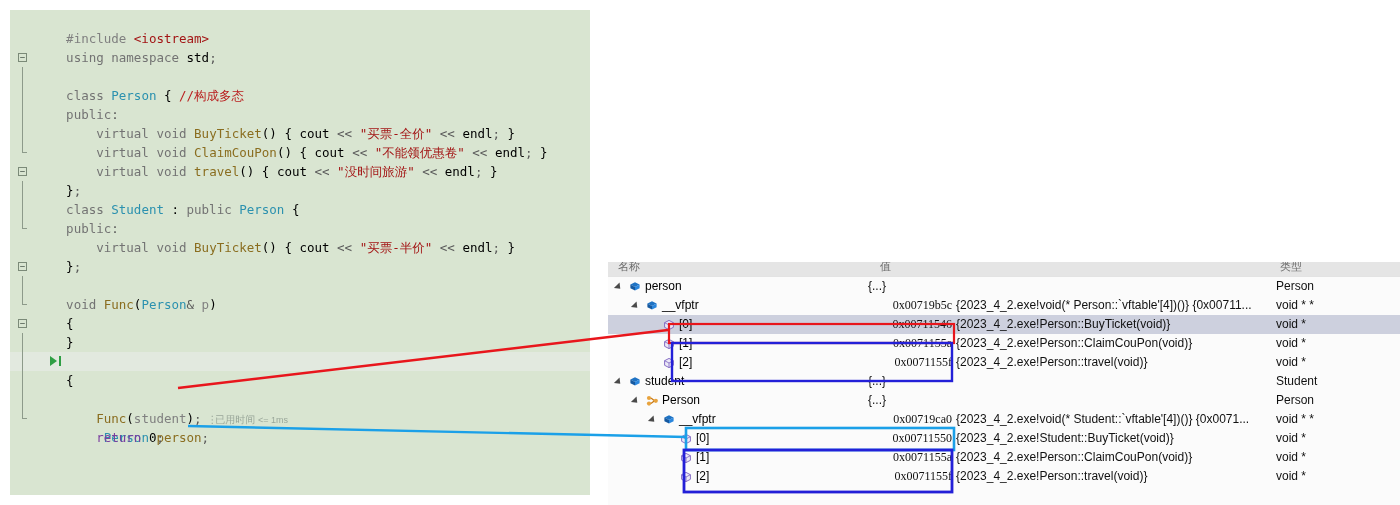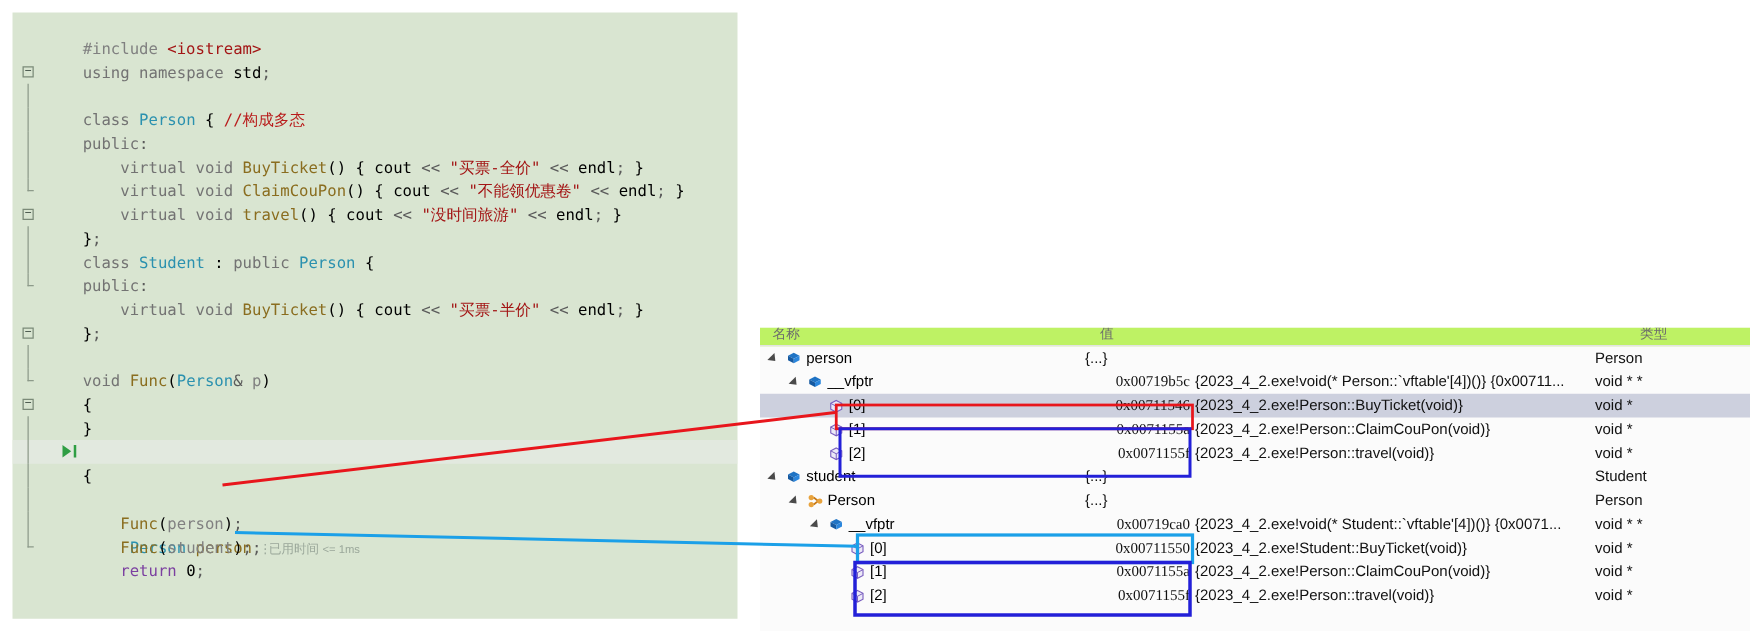--- a/index.html
+++ b/index.html
@@ -46,27 +46,27 @@
   .infodot{display:inline-block;width:8px;color:#9aa79a;font-size:10px;}
 
   
   #watch{
     position:absolute;left:608px;top:262px;width:792px;height:243px;
     background:#fbfbfb;box-sizing:border-box;
     font-family:"Liberation Sans","DejaVu Sans",sans-serif;font-size:12px;
     overflow:hidden;
   }
   #watch-header{
-    position:relative;height:14px;background:#bef264;border-bottom:1px solid #e3e3e3;
+    position:relative;height:14px;background:#e5e5e5;border-bottom:1px solid #e3e3e3;
     color:#6d6d6d;font-size:11px;overflow:hidden;
   }
   #watch-header .hc{position:absolute;top:-3px;white-space:nowrap;}
   #h-name{left:10px;}
   #h-value{left:272px;}
-  #h-type{left:704px;}
+  #h-type{left:672px;}
 
   .wrow{position:relative;height:19px;white-space:nowrap;}
   .wrow.sel{background:#cdd0de;}
   .cell-val {position:absolute;left:260px;top:0;height:19px;line-height:19px;color:#111;}
   .addr{display:inline-block;width:84px;text-align:right;font-family:Liberation Serif, serif;}
   .vdesc{margin-left:4px;}
   .cell-type{position:absolute;left:668px;top:0;height:19px;line-height:19px;color:#111;}
   .twisty{position:absolute;top:6px;width:0;height:0;
     border-left:5px solid #4a4a4a;border-top:4px solid transparent;border-bottom:4px solid transparent;
     transform:rotate(45deg);transform-origin:50% 50%;}
@@ -167,24 +167,20 @@
     <span class="pl">{</span>
   </div>
 
   <div class="code-line hl">
     <span class="vline"></span>
     <span class="runarrow"></span>
     <span class="runbar"></span>
     <span class="pl">     </span><span class="typ">Person</span><span class="pl"> </span><span class="fn">person</span><span class="op">;</span>
   </div>
 
-  <div class="code-line">
-    <span class="vline"></span>
-    <span class="pl">    </span><span class="fn">Func</span><span class="pl">(</span><span class="var">person</span><span class="pl">)</span><span class="op">;</span>
-  </div>
 
 
   <div class="code-line">
     <span class="vline"></span>
     <span class="pl">    </span><span class="fn">Func</span><span class="pl">(</span><span class="var">student</span><span class="pl">)</span><span class="op">;</span><span class="elapsed">&nbsp;&nbsp;<span class="infodot">⋮</span><span>已用时间</span> <span class="ms">&lt;= 1ms</span></span>
   </div>
 
   <div class="code-line">
     <span class="vline"></span>
     <span class="pl">    </span><span class="kp">return</span><span class="pl"> </span><span class="pl">0</span><span class="op">;</span>

